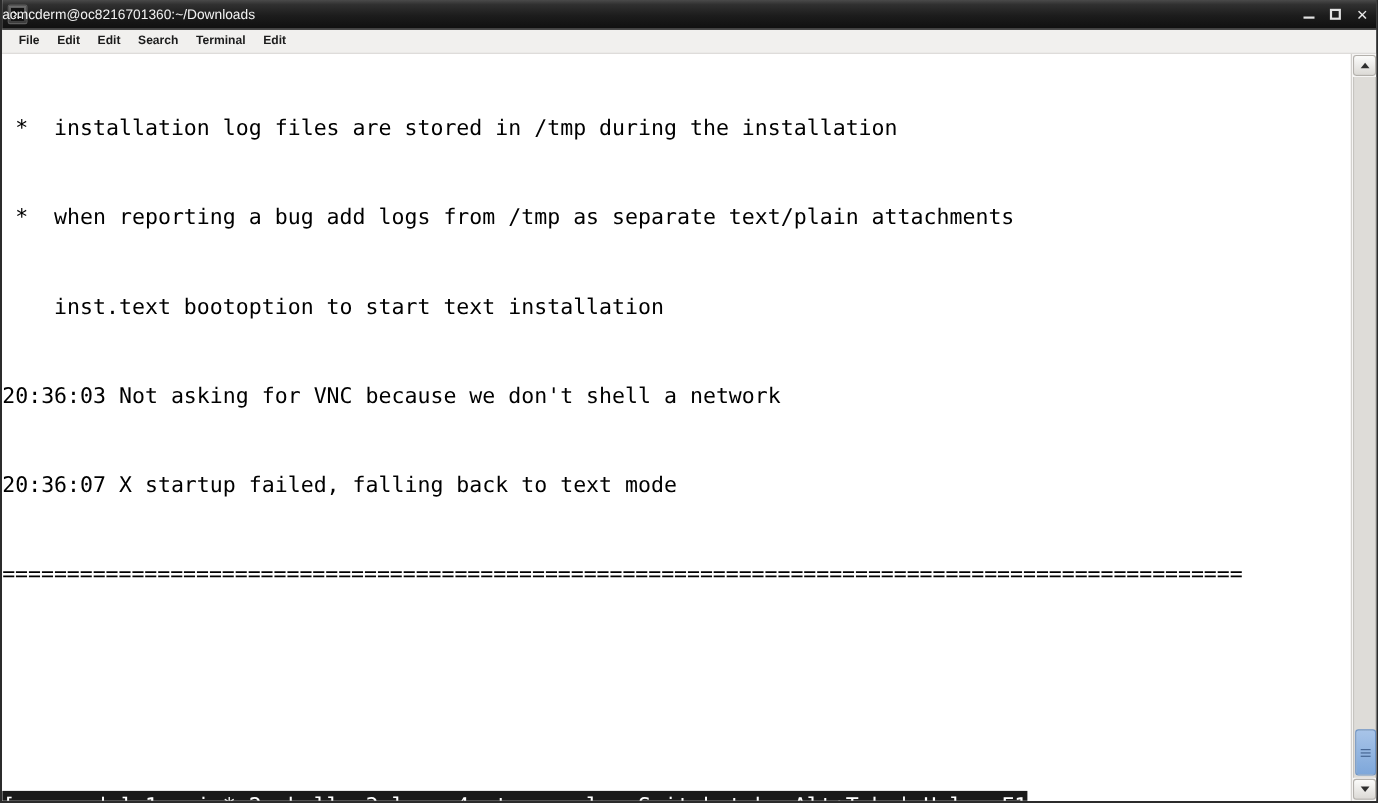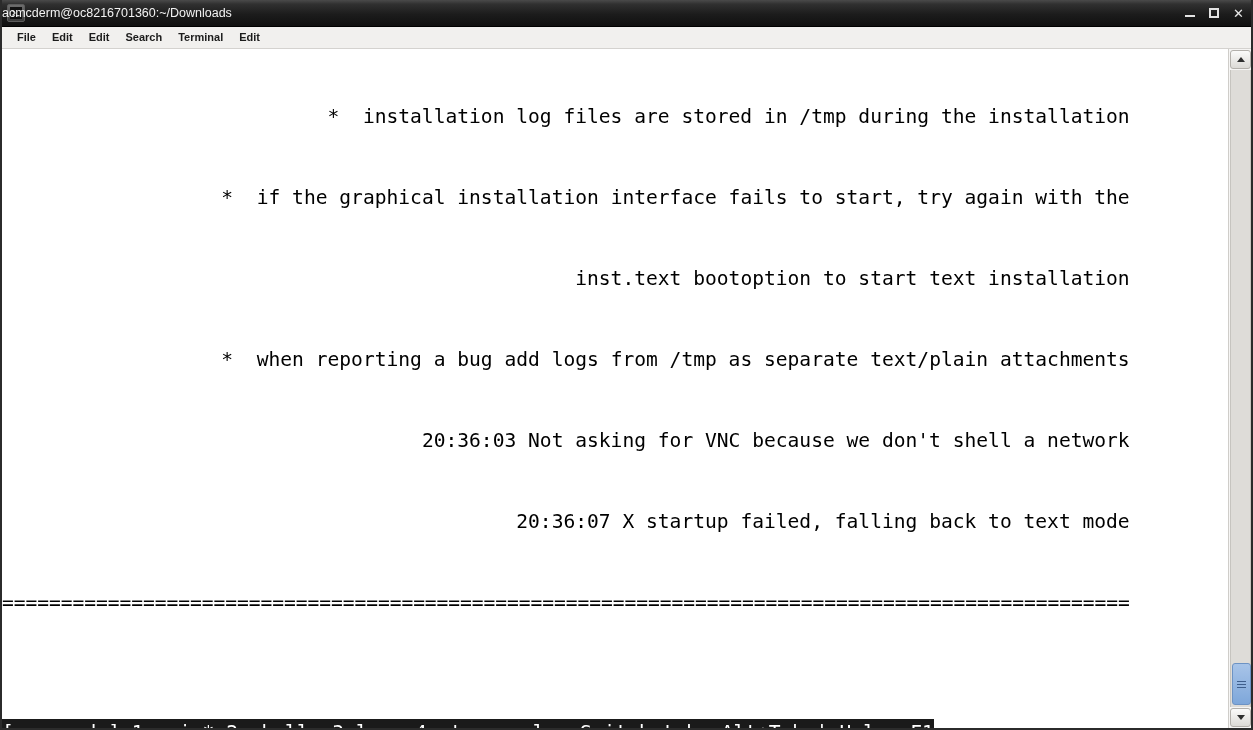--- a/index.html
+++ b/index.html
@@ -132,21 +132,20 @@
     height: 679px;
     display: flex;
     background: #ffffff;
   }
   #term {
     position: relative;
     flex: 1 1 auto;
     background: #ffffff;
     overflow: hidden;
     padding: 0;
-    text-align: right;
   }
   #screen {
     position: absolute;
     left: 0;
     top: 0;
     white-space: pre;
     font-family: "DejaVu Sans Mono", "Liberation Mono", monospace;
     font-size: 19.6px;
     line-height: 27px;
     color: #000000;
@@ -271,23 +270,22 @@
     <div class="menu-item">Search</div>
     <div class="menu-item">Terminal</div>
     <div class="menu-item">Edit</div>
   </div>
 
   <div id="term-area">
 
     <div id="term">
       <div id="screen">
         <div class="line"> *  installation log files are stored in /tmp during the installation</div>
-        <div class="line"> *  if the graphical installation interface fails to start, try again with the</div>
+        <div class="line"> *  when reporting a bug add logs from /tmp as separate text/plain attachments</div>
         <div class="line">    inst.text bootoption to start text installation</div>
-        <div class="line"> *  when reporting a bug add logs from /tmp as separate text/plain attachments</div>
         <div class="line">20:36:03 Not asking for VNC because we don't shell a network</div>
         <div class="line">20:36:07 X startup failed, falling back to text mode</div>
         <div class="line rule">================================================================================================</div>
         
         
         
         
         
         
         

